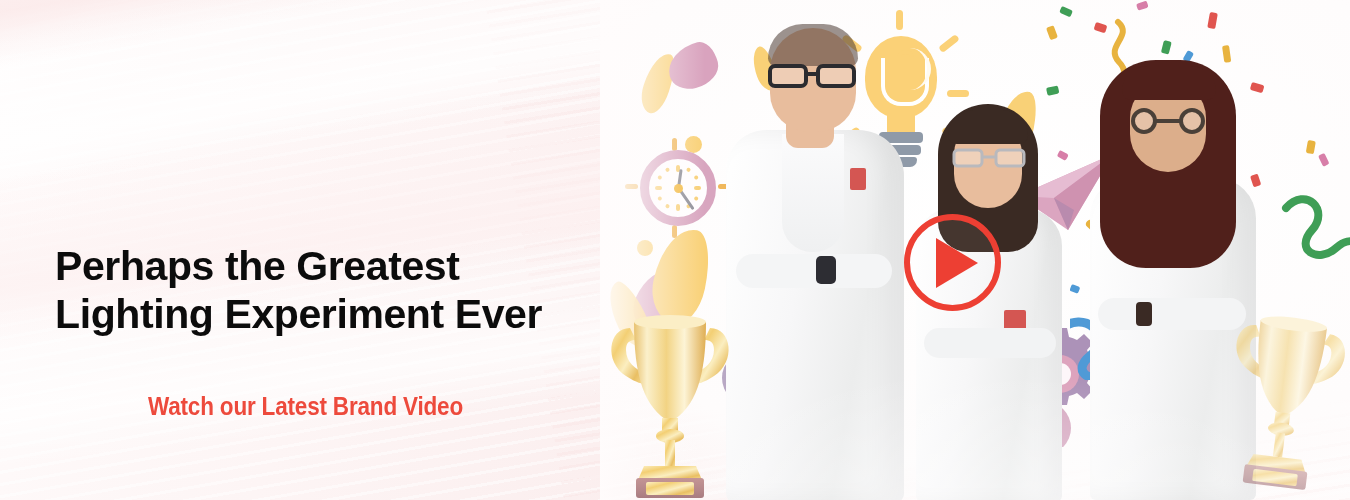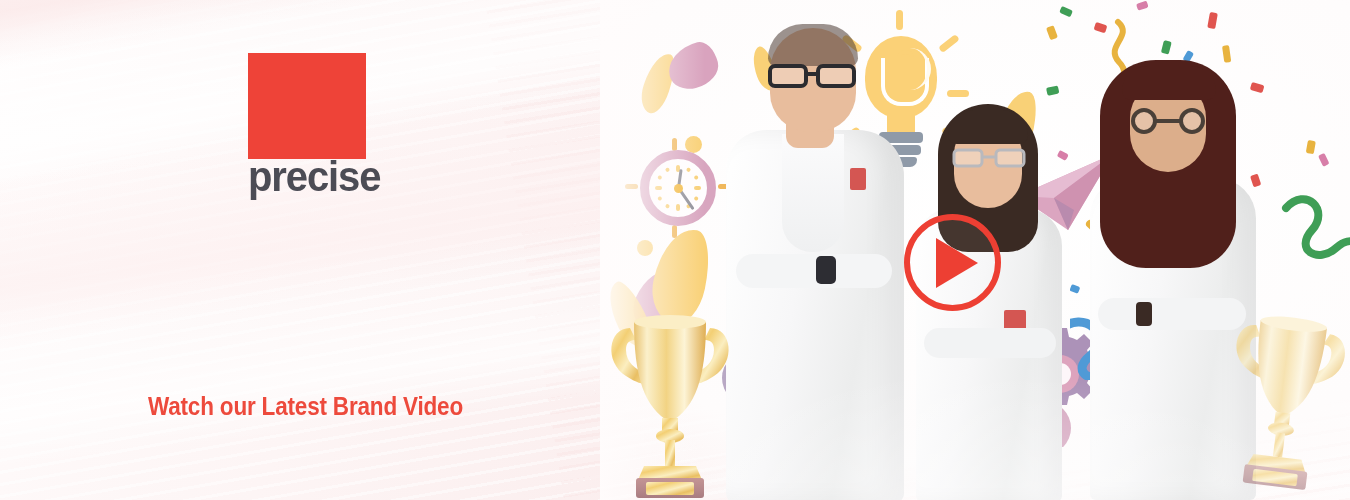--- a/index.html
+++ b/index.html
@@ -414,21 +414,18 @@
         <rect x="36" y="178" width="68" height="20" rx="3" fill="url(#plinth)"></rect>
         <rect x="46" y="182" width="48" height="13" rx="2" fill="url(#gold)"></rect>
       </svg>
     </div>
   </div>
 
   <div class="play-btn">
     <div class="play-tri"></div>
   </div>
 
-  <div class="logo">
-    <div class="logo-square"></div>
-    <div class="logo-word">precise</div>
-  </div>
-
+
+  <div class="headline">Perhaps the Greatest Lighting Experiment Ever</div>
 
   <div class="cta">Watch our Latest Brand Video</div>
 
 </div>
 
 </body></html>

